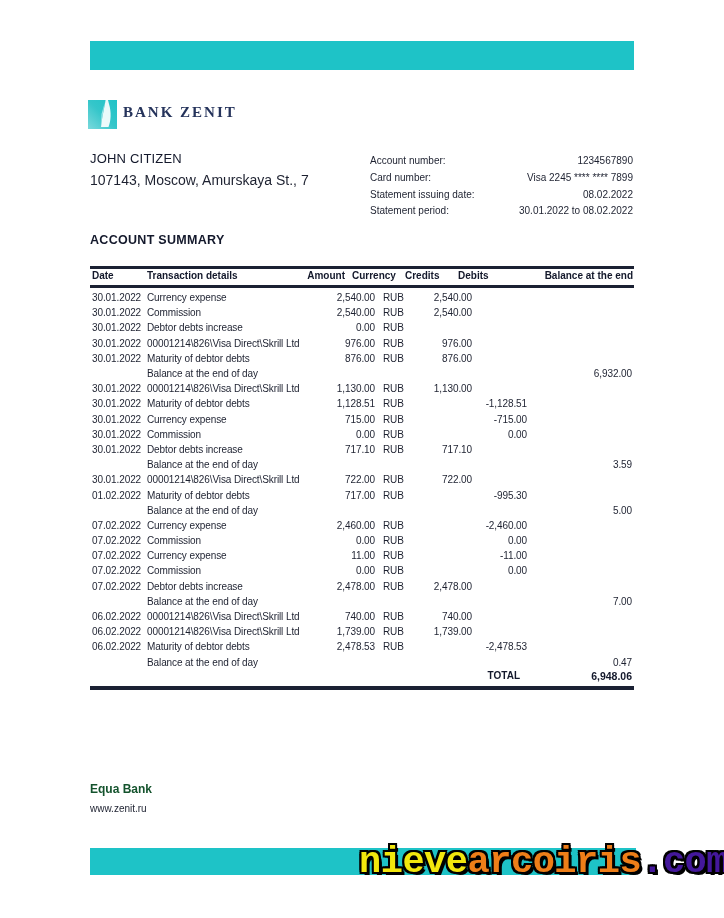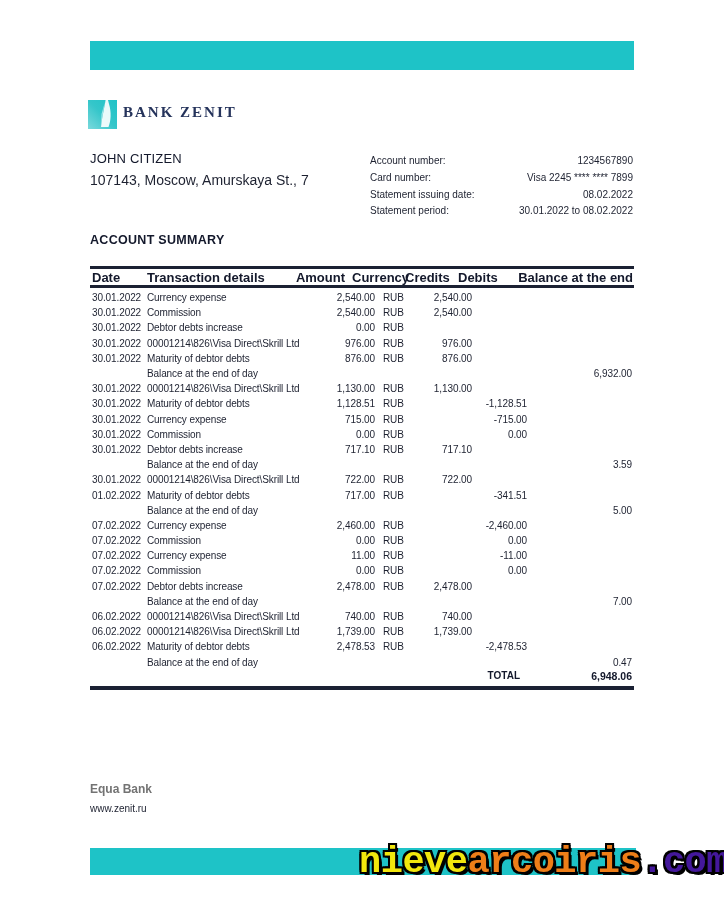--- a/index.html
+++ b/index.html
@@ -17,21 +17,21 @@
   .customer-address{font-size:14px;margin-top:6px;color:#1d2130;}
 
   .account-info{position:absolute;left:370px;top:153px;width:263px;}
   .info-row{display:flex;justify-content:space-between;font-size:10px;line-height:16.8px;color:#1d2130;}
   .info-label{text-align:left;}
   .info-value{text-align:right;}
 
   .section-title{position:absolute;left:90px;top:233px;font-size:12.5px;font-weight:bold;letter-spacing:.3px;color:#13182b;}
 
   .table{position:absolute;left:90px;top:266px;width:544px;font-size:10px;}
-  .thead{position:relative;height:13px;border-top:3px solid #1b2133;border-bottom:3px solid #1b2133;padding:1px 0 2px 0;font-weight:bold;font-size:13px;color:#13182b;}
+  .thead{position:relative;height:13px;border-top:3px solid #1b2133;border-bottom:3px solid #1b2133;padding:1px 0 2px 0;font-weight:bold;font-size:10px;color:#13182b;}
   .thead span{position:absolute;top:1px;white-space:nowrap;}
   .h-date{left:2px;}
   .h-details{left:57px;}
   .h-amount{right:289px;}
   .h-currency{left:262px;}
   .h-credits{left:315px;}
   .h-debits{left:368px;}
   .h-balance{right:1px;}
 
   .tbody{padding-top:2px;}
@@ -40,21 +40,21 @@
   .c-date{padding-left:2px;}
   .c-amount,.c-credits,.c-debits{text-align:right;}
   .c-currency{padding-left:8px;}
   .c-balance{text-align:right;padding-right:2px;}
 
   .total-row{position:relative;height:16px;border-bottom:4px solid #1b2133;font-weight:bold;color:#13182b;}
   .total-label{position:absolute;right:114px;top:0;font-size:10px;}
   .total-value{position:absolute;right:2px;top:0;font-size:10.5px;}
 
   .footer{position:absolute;left:90px;top:782px;}
-  .footer-bank{font-size:12px;font-weight:bold;color:#737373;}
+  .footer-bank{font-size:12px;font-weight:bold;color:#14532d;}
   .footer-line{font-size:10px;margin-top:6.5px;color:#1d2130;}
 
   .bottom-bar{position:absolute;left:90px;top:848px;width:546px;height:27px;background:#1EC3C7;}
 
   .watermark{position:absolute;left:359px;top:841px;font-size:37px;font-weight:bold;letter-spacing:-0.5px;white-space:nowrap;
     text-shadow:-2px -2px 0 #000,2px -2px 0 #000,-2px 2px 0 #000,2px 2px 0 #000,-2px 0 0 #000,2px 0 0 #000,0 -2px 0 #000,0 2px 0 #000,3px 3px 0 #000;font-family:Liberation Mono, monospace;}
   .wm-0{color:#F2E70D;}
   .wm-1{color:#EE7E18;}
   .wm-2{color:#44189B;}
 </style>
@@ -234,21 +234,21 @@
           <div class="cell c-credits">722.00</div>
           <div class="cell c-debits"></div>
           <div class="cell c-balance"></div>
         </div>
         <div class="trow">
           <div class="cell c-date">01.02.2022</div>
           <div class="cell c-details">Maturity of debtor debts</div>
           <div class="cell c-amount">717.00</div>
           <div class="cell c-currency">RUB</div>
           <div class="cell c-credits"></div>
-          <div class="cell c-debits">-341.51</div>
+          <div class="cell c-debits">-995.30</div>
           <div class="cell c-balance"></div>
         </div>
         <div class="trow">
           <div class="cell c-date"></div>
           <div class="cell c-details">Balance at the end of day</div>
           <div class="cell c-amount"></div>
           <div class="cell c-currency"></div>
           <div class="cell c-credits"></div>
           <div class="cell c-debits"></div>
           <div class="cell c-balance">5.00</div>

